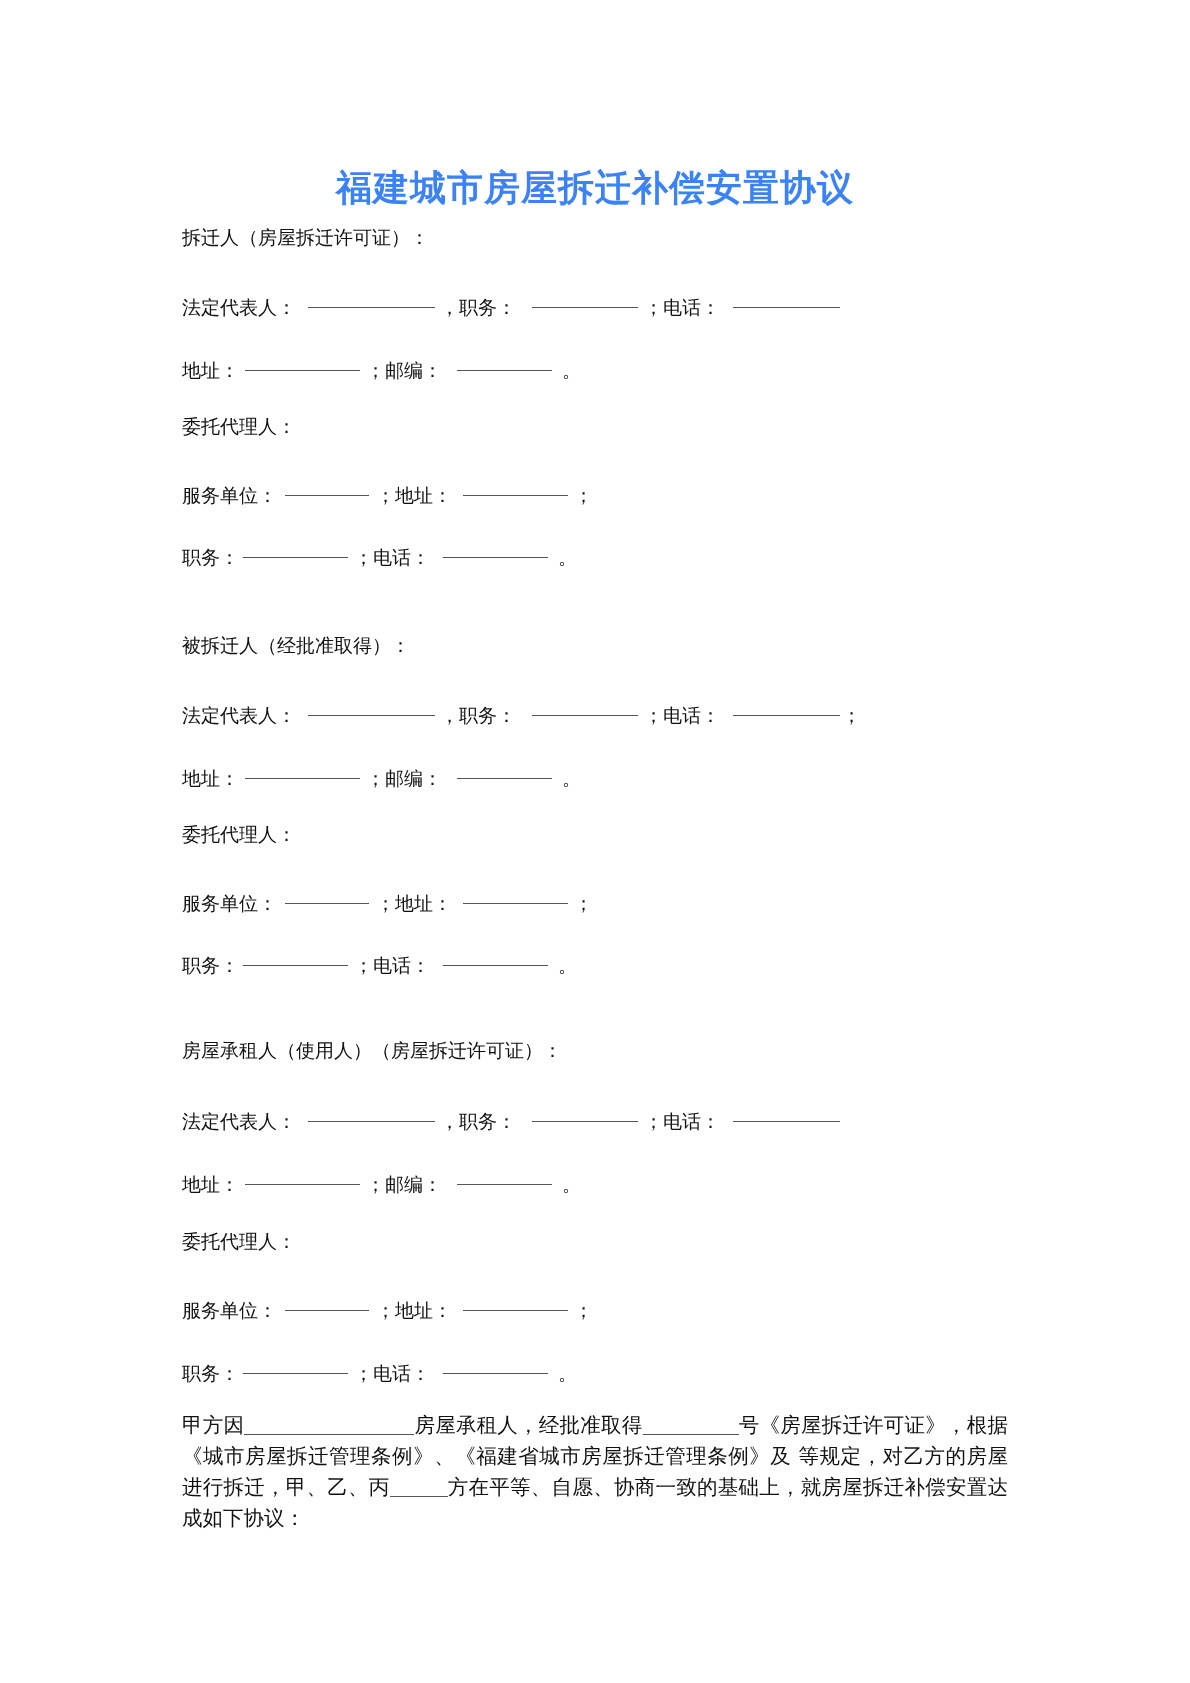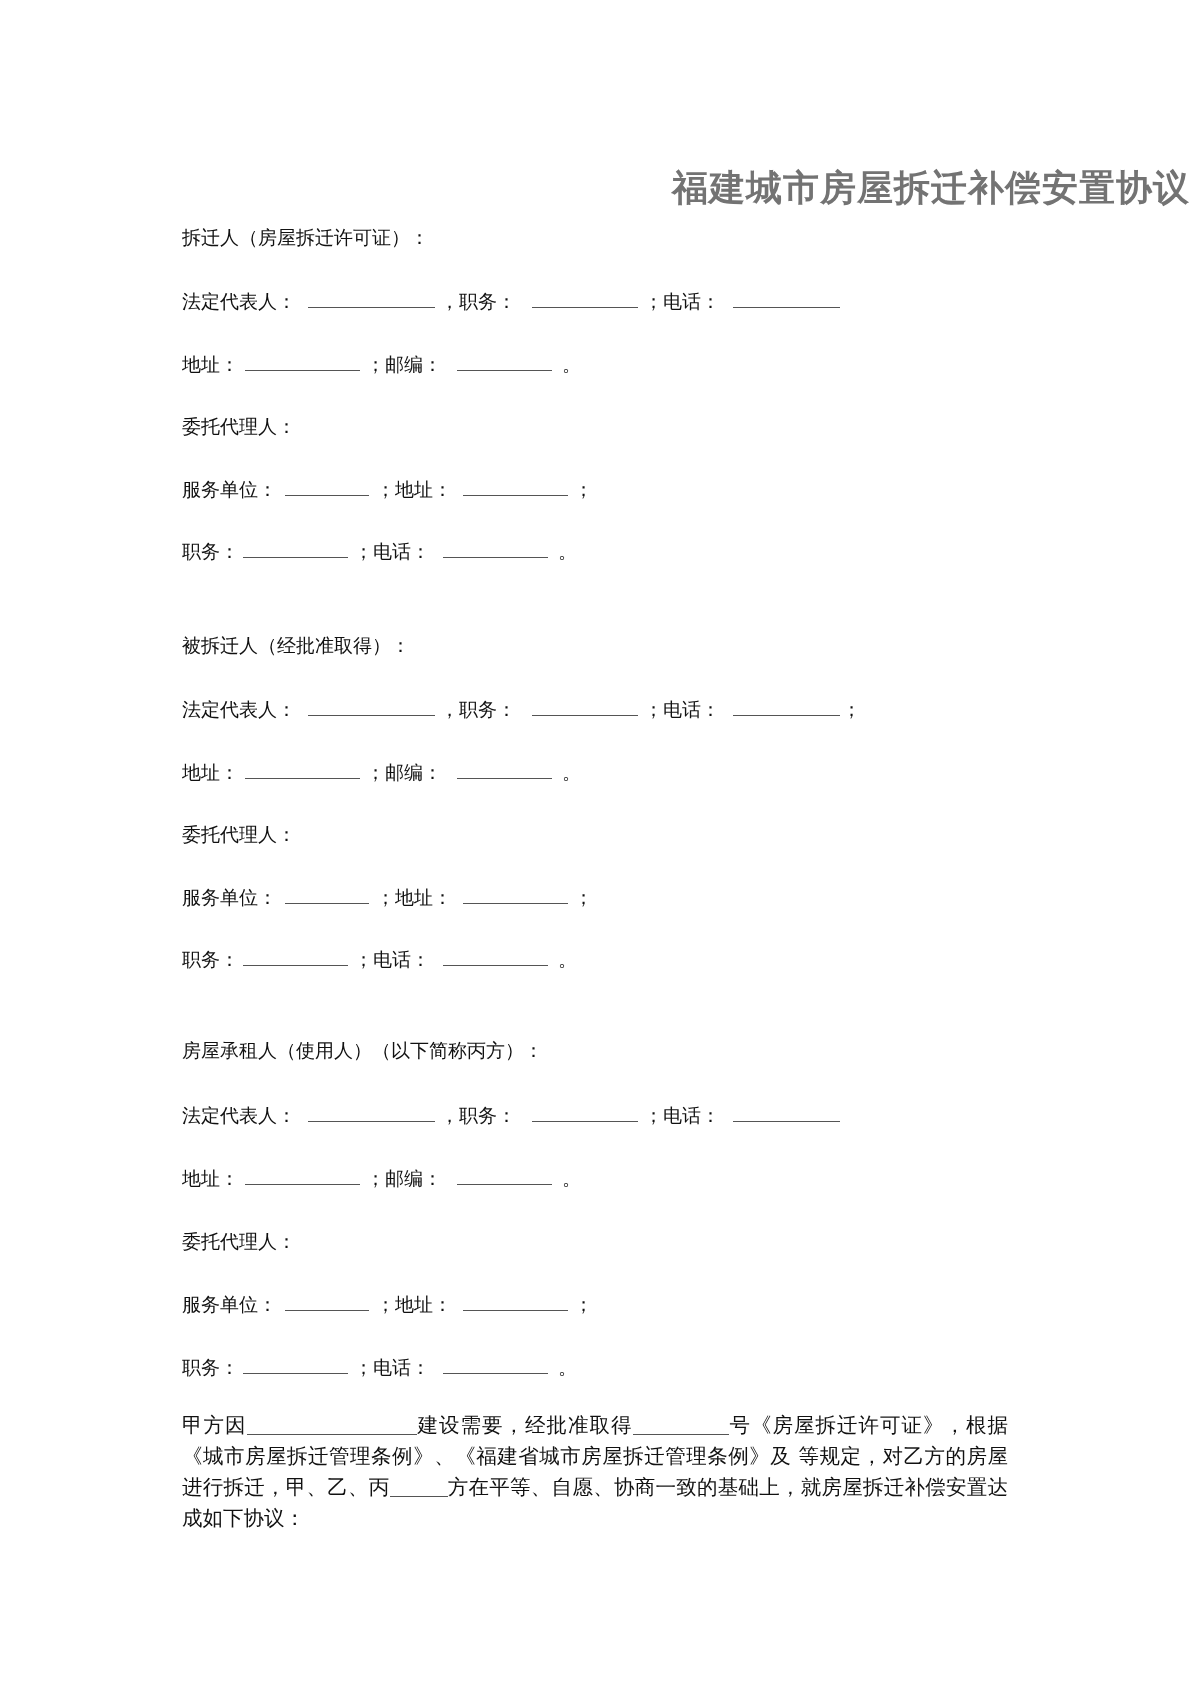--- a/index.html
+++ b/index.html
@@ -1,22 +1,22 @@
 <!DOCTYPE html>
 <html><head>
 <meta charset="utf-8">
 <style>
   html, body { margin: 0; padding: 0; background: #ffffff; }
   body { width: 1190px; height: 1683px; position: relative; overflow: hidden;
          font-family: "DejaVu Serif", "Liberation Serif", serif; color: #111; }
-  .title { position: absolute; left: 0; width: 1190px; top: 166px; text-align: right;
+  .title { position: absolute; left: 0; width: 1190px; top: 166px; text-align: center;
            font-family: "DejaVu Sans", "Liberation Sans", sans-serif; font-weight: bold;
-           font-size: 36px; letter-spacing: 1px; line-height: 44px; color: #737373; }
+           font-size: 36px; letter-spacing: 1px; line-height: 44px; color: #3b82f6; }
   .line { position: absolute; left: 182px; height: 30px; font-size: 19px; line-height: 30px; white-space: nowrap; }
-  .seg { position: absolute; top: 0; white-space: nowrap; }
+  .seg { position: absolute; top: 6px; white-space: nowrap; }
   .blank { position: absolute; top: 21px; height: 0; border-bottom: 1px solid #555; }
   .para { position: absolute; left: 182px; width: 826px; top: 1410px; font-size: 20.5px; line-height: 31px;
           text-align: justify; text-align-last: left; }
   .ublank { display: inline-block; border-bottom: 1px solid #555; height: 20px; vertical-align: -3px; }
 </style>
 </head>
 <body>
 
 <div class="title">福建城市房屋拆迁补偿安置协议</div>
 
@@ -93,21 +93,21 @@
   <div class="line" style="top:944px;width:500px">
     <span class="seg" style="left:0">职务：</span>
     <span class="blank" style="left:61px;width:105px"></span>
     <span class="seg" style="left:172px">；电话：</span>
     <span class="blank" style="left:261px;width:105px"></span>
     <span class="seg" style="left:376px">。</span>
   </div>
 </div>
 
 <div>
-  <div class="line" style="top:1035px">房屋承租人（使用人）（以下简称丙方）：</div>
+  <div class="line" style="top:1035px">房屋承租人（使用人）（房屋拆迁许可证）：</div>
 
   <div class="line" style="top:1100px;width:700px">
     <span class="seg" style="left:0">法定代表人：</span>
     <span class="blank" style="left:126px;width:127px"></span>
     <span class="seg" style="left:258px">，职务：</span>
     <span class="blank" style="left:350px;width:106px"></span>
     <span class="seg" style="left:462px">；电话：</span>
     <span class="blank" style="left:551px;width:107px"></span>
   </div>
 
@@ -131,13 +131,13 @@
 
   <div class="line" style="top:1352px;width:500px">
     <span class="seg" style="left:0">职务：</span>
     <span class="blank" style="left:61px;width:105px"></span>
     <span class="seg" style="left:172px">；电话：</span>
     <span class="blank" style="left:261px;width:105px"></span>
     <span class="seg" style="left:376px">。</span>
   </div>
 </div>
 
-<div class="para"><span>甲方因</span><span class="ublank" style="width:170px"></span><span>建设需要，经批准取得</span><span class="ublank" style="width:96px"></span><span>号《房屋拆迁许可证》，根据《城市房屋拆迁管理条例》、《福建省城市房屋拆迁管理条例》及 等规定，对乙方的房屋进行拆迁，甲、乙、丙</span><span class="ublank" style="width:58px"></span><span>方在平等、自愿、协商一致的基础上，就房屋拆迁补偿安置达成如下协议：</span></div>
+<div class="para"><span>甲方因</span><span class="ublank" style="width:170px"></span><span>房屋承租人，经批准取得</span><span class="ublank" style="width:96px"></span><span>号《房屋拆迁许可证》，根据《城市房屋拆迁管理条例》、《福建省城市房屋拆迁管理条例》及 等规定，对乙方的房屋进行拆迁，甲、乙、丙</span><span class="ublank" style="width:58px"></span><span>方在平等、自愿、协商一致的基础上，就房屋拆迁补偿安置达成如下协议：</span></div>
 
 </body></html>

